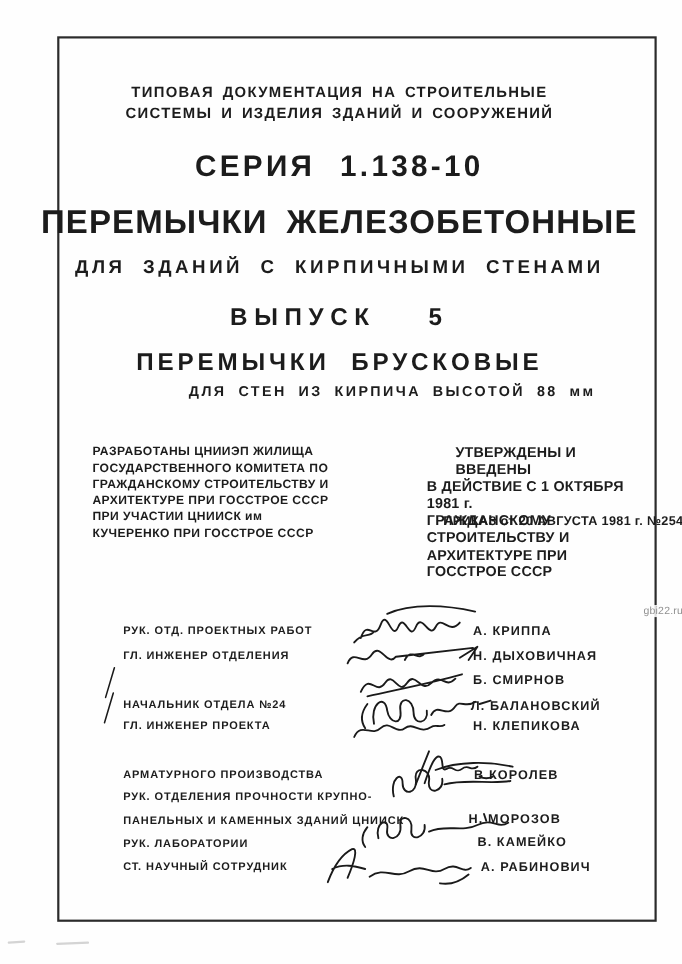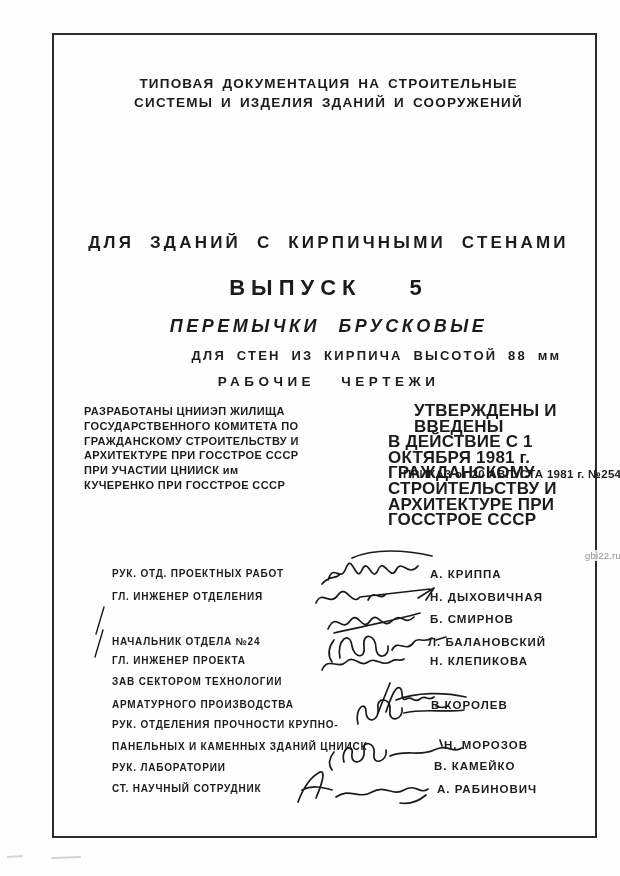--- a/index.html
+++ b/index.html
@@ -7,58 +7,59 @@
     width:620px;height:876px;background:#ffffff;
     font-family:"Liberation Sans", sans-serif;
     color:#1c1c1c;
   }
   .page{position:relative;width:620px;height:876px;background:#fefefe;overflow:hidden;}
   .frame{
     position:absolute;left:52px;top:33px;width:545px;height:805px;
     box-sizing:border-box;border:2px solid #2b2b2b;
   }
   .t{position:absolute;font-weight:700;white-space:nowrap;}
-  .center{left:56px;width:545px;text-align:center;}
+  .center{left:36px;width:545px;text-align:center;}
   .hdr{font-size:13.5px;letter-spacing:1.2px;word-spacing:3px;}
   .hdr1{top:76px;}
   .hdr2{top:95px;}
   .series{top:136px;font-size:27px;letter-spacing:3px;word-spacing:12px;}
   .maintitle{top:186px;font-size:30px;letter-spacing:1px;word-spacing:8px;}
   .subtitle{top:233px;font-size:17px;letter-spacing:3.2px;word-spacing:8px;}
   .issue{top:275px;font-size:22px;letter-spacing:6px;word-spacing:36px;}
-  .issuetitle{top:316px;font-size:18px;letter-spacing:3.5px;word-spacing:10px;font-style:italic;}
+  .issuetitle{top:316px;font-size:22px;letter-spacing:3.5px;word-spacing:10px;}
   .issuesub{top:348px;font-size:13px;letter-spacing:2.2px;word-spacing:5px;margin-left:48px;}
   .doctype{top:374px;font-size:13.5px;letter-spacing:4.5px;word-spacing:18px;}
   .block{position:absolute;font-weight:700;}
   .devblock{left:84px;top:404px;width:260px;font-size:11px;line-height:14.8px;letter-spacing:0.4px;}
-  .appblock{left:388px;top:403px;width:200px;font-size:17px;line-height:15.6px;letter-spacing:0.2px;}
+  .appblock{left:388px;top:403px;width:200px;font-size:13px;line-height:15.6px;letter-spacing:0.2px;}
   .appblock .indent{padding-left:26px;}
   .order{left:383px;top:468px;font-size:11.5px;letter-spacing:0.3px;margin-left:20px;}
   .sl{position:absolute;left:112px;font-size:10px;font-weight:700;letter-spacing:0.8px;white-space:nowrap;}
   .sn{position:absolute;font-size:11.5px;font-weight:700;letter-spacing:1px;white-space:nowrap;}
   .ink{position:absolute;left:0;top:0;width:620px;height:876px;pointer-events:none;}
   .watermark{
     position:absolute;left:584px;top:550px;font-size:9.5px;font-weight:400;
     color:#8f8f8f;letter-spacing:0.2px;background:rgba(254,254,254,0.85);padding:0 1px;
   }
 </style>
 </head>
 <body>
 
 <div class="page">
   <div class="frame"></div>
 
   <div class="t center hdr hdr1">ТИПОВАЯ ДОКУМЕНТАЦИЯ НА СТРОИТЕЛЬНЫЕ</div>
   <div class="t center hdr hdr2">СИСТЕМЫ И ИЗДЕЛИЯ ЗДАНИЙ И СООРУЖЕНИЙ</div>
 
+  <div class="t center series">СЕРИЯ 1.138-10</div>
+  <div class="t center maintitle">ПЕРЕМЫЧКИ ЖЕЛЕЗОБЕТОННЫЕ</div>
   <div class="t center subtitle">ДЛЯ ЗДАНИЙ С КИРПИЧНЫМИ СТЕНАМИ</div>
   <div class="t center issue">ВЫПУСК 5</div>
   <div class="t center issuetitle">ПЕРЕМЫЧКИ БРУСКОВЫЕ</div>
   <div class="t center issuesub">ДЛЯ СТЕН ИЗ КИРПИЧА ВЫСОТОЙ 88 мм</div>
-  <div class="t center doctype">РАБОЧИЕ ЧЕРТЕЖИ</div>
 
   <div class="block devblock">
     <div>РАЗРАБОТАНЫ ЦНИИЭП ЖИЛИЩА</div>
     <div>ГОСУДАРСТВЕННОГО КОМИТЕТА ПО</div>
     <div>ГРАЖДАНСКОМУ СТРОИТЕЛЬСТВУ И</div>
     <div>АРХИТЕКТУРЕ ПРИ ГОССТРОЕ СССР</div>
     <div>ПРИ УЧАСТИИ ЦНИИСК им</div>
     <div>КУЧЕРЕНКО ПРИ ГОССТРОЕ СССР</div>
   </div>
 
@@ -67,34 +68,33 @@
     <div>В ДЕЙСТВИЕ С 1 ОКТЯБРЯ 1981 г.</div>
     <div>ГРАЖДАНСКОМУ СТРОИТЕЛЬСТВУ И</div>
     <div>АРХИТЕКТУРЕ ПРИ ГОССТРОЕ СССР</div>
   </div>
   <div class="t order">ПРИКАЗ от 20 АВГУСТА 1981 г. №254</div>
 
   <div class="sl" style="top:568px">РУК. ОТД. ПРОЕКТНЫХ РАБОТ</div>
   <div class="sl" style="top:591px">ГЛ. ИНЖЕНЕР ОТДЕЛЕНИЯ</div>
   <div class="sl" style="top:636px">НАЧАЛЬНИК ОТДЕЛА №24</div>
   <div class="sl" style="top:655px">ГЛ. ИНЖЕНЕР ПРОЕКТА</div>
-  <div class="sl" style="top:676px">ЗАВ СЕКТОРОМ ТЕХНОЛОГИИ</div>
   <div class="sl" style="top:699px">АРМАТУРНОГО ПРОИЗВОДСТВА</div>
   <div class="sl" style="top:719px">РУК. ОТДЕЛЕНИЯ ПРОЧНОСТИ КРУПНО-</div>
   <div class="sl" style="top:741px">ПАНЕЛЬНЫХ И КАМЕННЫХ ЗДАНИЙ ЦНИИСК</div>
   <div class="sl" style="top:762px">РУК. ЛАБОРАТОРИИ</div>
   <div class="sl" style="top:783px">СТ. НАУЧНЫЙ СОТРУДНИК</div>
 
   <div class="sn" style="left:430px;top:568px">А. КРИППА</div>
   <div class="sn" style="left:430px;top:591px">Н. ДЫХОВИЧНАЯ</div>
   <div class="sn" style="left:430px;top:613px">Б. СМИРНОВ</div>
   <div class="sn" style="left:428px;top:636px">Л. БАЛАНОВСКИЙ</div>
   <div class="sn" style="left:430px;top:655px">Н. КЛЕПИКОВА</div>
   <div class="sn" style="left:431px;top:699px">В КОРОЛЕВ</div>
-  <div class="sn" style="left:444px;top:739px">Н. МОРОЗОВ</div>
+  <div class="sn" style="left:426px;top:739px">Н. МОРОЗОВ</div>
   <div class="sn" style="left:434px;top:760px">В. КАМЕЙКО</div>
   <div class="sn" style="left:437px;top:783px">А. РАБИНОВИЧ</div>
 
   <svg class="ink" viewBox="0 0 620 876" xmlns="http://www.w3.org/2000/svg">
     <g fill="none" stroke="#1a1a1a" stroke-width="1.7" stroke-linecap="round" stroke-linejoin="round">
       <path d="M322,584 C330,574 336,580 340,574 M328,580 C334,562 340,584 346,568 S356,584 362,570 S372,584 378,570 S390,582 396,570 S408,578 418,566 M352,558 C374,548 406,550 432,556"></path>
       <path d="M316,603 C322,589 330,607 338,595 S352,607 360,597 L430,589 M368,600 C374,588 380,602 386,594 M418,598 L434,588 L426,600"></path>
       <path d="M328,629 C336,611 342,633 350,621 S362,633 370,621 S382,631 392,621 S404,627 414,617 M334,633 C360,627 392,621 420,613"></path>
       <path d="M334,640 C328,648 328,656 332,662 M340,658 C336,640 350,630 352,646 C354,658 366,660 364,646 C362,632 376,634 376,648 C376,660 390,658 388,646 M392,650 C398,638 406,654 414,642 C418,636 424,644 432,638 M436,640 L446,637"></path>
       <path d="M322,670 C328,656 338,670 346,662 S360,668 368,662 S382,668 392,661 C396,658 400,662 404,659"></path>

